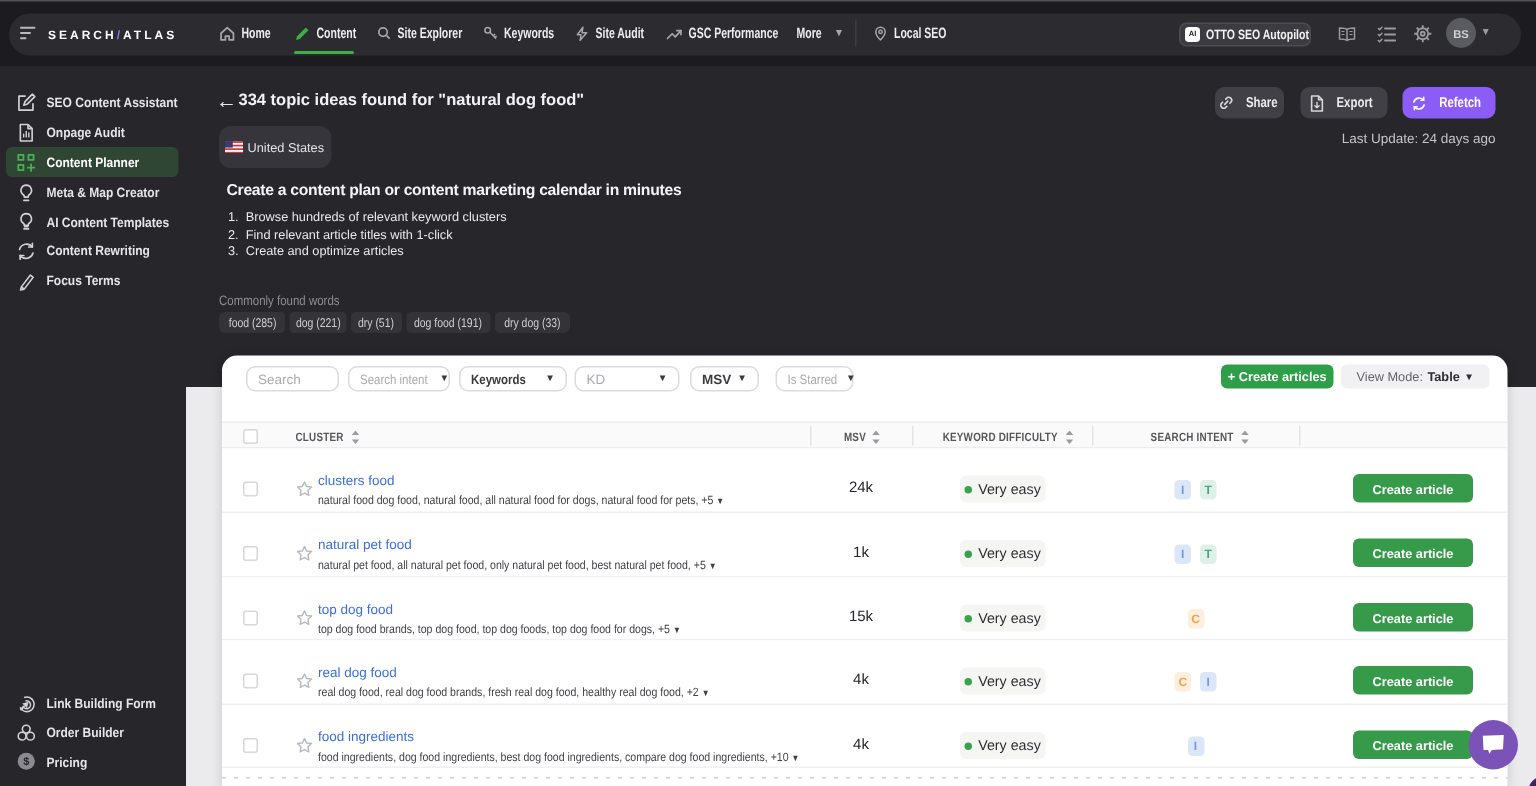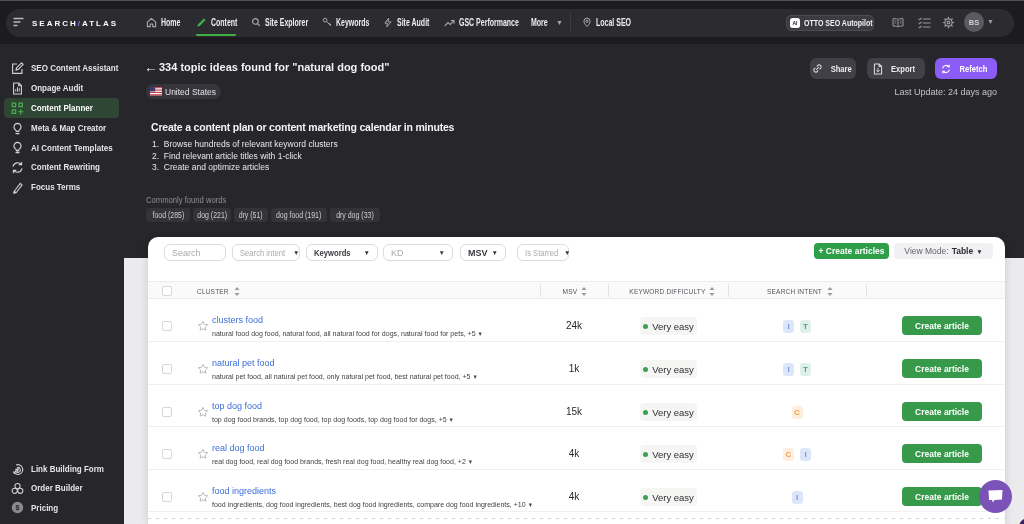--- a/index.html
+++ b/index.html
@@ -25,21 +25,21 @@
 
 #graybg{position:absolute;left:124px;top:258px;width:900px;height:266px;background:#ebebee}
 #card{position:absolute;left:148px;top:237px;width:857px;height:287px;background:#fff;border-radius:10px 10px 0 0;box-shadow:0 1px 8px rgba(0,0,0,.15);overflow:hidden}
 .hbtn{position:absolute;height:21px;background:#404046;border-radius:6px;display:flex;align-items:center;justify-content:center;gap:5px;color:#ededf0;font-size:9.5px;font-weight:700}
 .hbtn .sxc{transform:scaleX(.8)}
 
 .fbox{position:absolute;top:7px;height:17px;border:1px solid #dbdbdf;border-radius:6px;background:#fff;display:flex;align-items:center;font-size:9px;color:#aaaab0;padding:0 7px;white-space:nowrap;justify-content:space-between}
 .fbox.dark{color:#3a3a40;font-weight:700}
 .car{font-size:6.5px;color:#3a3a40}
 
-#thead{position:absolute;left:0;top:44px;width:857px;height:18px;background:#fafafb;border-top:1px solid #ececef;border-bottom:1px solid #ececef;font-size:8px;font-weight:400;color:#55555b}
+#thead{position:absolute;left:0;top:44px;width:857px;height:18px;background:#fafafb;border-top:1px solid #ececef;border-bottom:1px solid #ececef;font-size:8px;font-weight:700;color:#55555b}
 .th{position:absolute;top:0;height:18px;display:flex;align-items:center;gap:3px;letter-spacing:.2px;white-space:nowrap}
 .th .sxc{transform:scaleX(.82)}
 .vline{position:absolute;top:2px;height:13px;width:1px;background:#e4e4e8}
 .row{position:absolute;left:0;width:857px;height:43px;border-bottom:1px solid #f0f0f2;background:#fff}
 .cbox{position:absolute;left:14px;width:10px;height:10px;border:1px solid #d6d6db;border-radius:2px;background:#fff}
 .link{position:absolute;left:64px;font-size:9px;color:#3a6fd8;white-space:nowrap;line-height:10px}
 .sub{position:absolute;left:64px;font-size:8px;color:#3f3f45;white-space:nowrap;line-height:9px}
 .sub .sx{transform:scaleX(.88)}
 .msv{position:absolute;left:392px;width:68px;text-align:center;font-size:10px;color:#26262b;line-height:10px}
 .kdchip{position:absolute;left:492px;width:57px;height:18px;background:#f5f6f4;border-radius:4px;display:flex;align-items:center;justify-content:center;gap:4px;font-size:9.5px;color:#2e2e33}
@@ -243,21 +243,21 @@
           <circle cx="8" cy="8" r="7" fill="#8a8a90"></circle>
           <text x="8" y="11.2" text-anchor="middle" font-size="9" font-weight="bold" fill="#242428" font-family="Liberation Sans">$</text>
         </svg>
       </span>
       <span class="sx">Pricing</span>
     </div>
 </div>
 
 <div class="abs" style="left:144px;top:60px;color:#e6e6e9;font-size:14px;line-height:14px">←</div>
 <div class="abs" style="left:159px;top:61px;color:#f3f3f5;font-size:11px;font-weight:700;line-height:13px">334 topic ideas found for "natural dog food"</div>
-<div class="abs" style="left:146px;top:84px;height:15px;background:#35353b;border-radius:8px;display:flex;align-items:center;gap:3px;padding:0 5px 0 4px">
+<div class="abs" style="left:146px;top:84px;height:28px;background:#35353b;border-radius:8px;display:flex;align-items:center;gap:3px;padding:0 5px 0 4px">
   <svg width="12" height="8.5" viewBox="0 0 13 9">
       <rect width="13" height="9" fill="#fff"></rect>
       <rect y="0" width="13" height="1.28" fill="#c43a45"></rect>
       <rect y="2.57" width="13" height="1.28" fill="#c43a45"></rect>
       <rect y="5.14" width="13" height="1.28" fill="#c43a45"></rect>
       <rect y="7.71" width="13" height="1.28" fill="#c43a45"></rect>
       <rect width="5.6" height="4.7" fill="#3c3b6e"></rect>
     </svg>
   <span style="color:#e4e4e7;font-size:8.5px">United States</span>
 </div>

